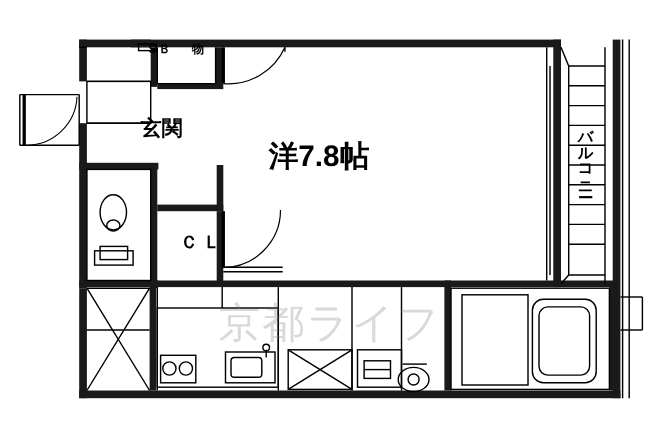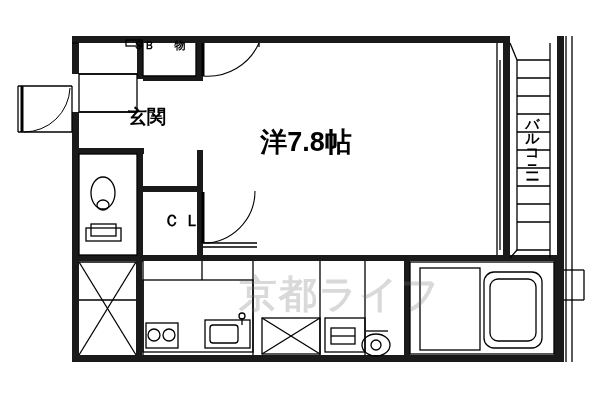--- a/index.html
+++ b/index.html
@@ -1,19 +1,19 @@
 <!DOCTYPE html>
 <html><head>
 <meta charset="utf-8">
 <style>
   html,body{margin:0;padding:0;background:#ffffff;}
   body{width:600px;height:400px;overflow:hidden;font-family:"Liberation Sans",sans-serif;}
   #plan{position:relative;width:600px;height:400px;background:#ffffff;}
   .lbl{position:absolute;color:#000;font-weight:700;white-space:nowrap;}
-  .wm{position:absolute;color:rgba(120,120,120,0.28);font-weight:700;letter-spacing:2px;white-space:nowrap;margin-left:40px;}
+  .wm{position:absolute;color:rgba(120,120,120,0.28);font-weight:400;letter-spacing:2px;white-space:nowrap;}
   svg{position:absolute;left:0;top:0;}
 </style>
 </head>
 <body>
 
 <div id="plan">
 
   <svg width="600" height="400" viewBox="0 0 600 400">
 
     <g fill="#1a1a1a" stroke="none">
@@ -148,21 +148,21 @@
       <path d="M320 261 L320 355"></path>
       <path d="M365 261 L365 355"></path>
 
       <path d="M143 261 L143 355"></path>
       <path d="M202 261 L202 280"></path>
 
       <path d="M72 43 L79 43"></path>
     </g>
   </svg>
 
-  <div class="lbl" style="left:306px;top:142px;transform:translate(-50%,-50%);font-size:27px;">洋7.8帖</div>
+  <div class="lbl" style="left:290px;top:142px;transform:translate(-50%,-50%);font-size:27px;">洋7.8帖</div>
 
   <div class="lbl" style="left:107px;top:117px;transform:translate(-50%,-50%);font-size:19px;margin-left:40px;">玄関</div>
 
   <div class="lbl" style="left:182px;top:221px;transform:translate(-50%,-50%);font-size:16px;">Ｃ Ｌ</div>
 
   <div class="lbl" style="left:533px;top:140px;transform:translate(-50%,-50%);font-size:14px;writing-mode:vertical-rl;">バルコニー</div>
 
   <div class="lbl" style="left:144px;top:45px;transform:translate(-50%,-50%);font-size:11px;">ＳＢ</div>
 
   <div class="lbl" style="left:180px;top:45px;transform:translate(-50%,-50%);font-size:11px;">物</div>

